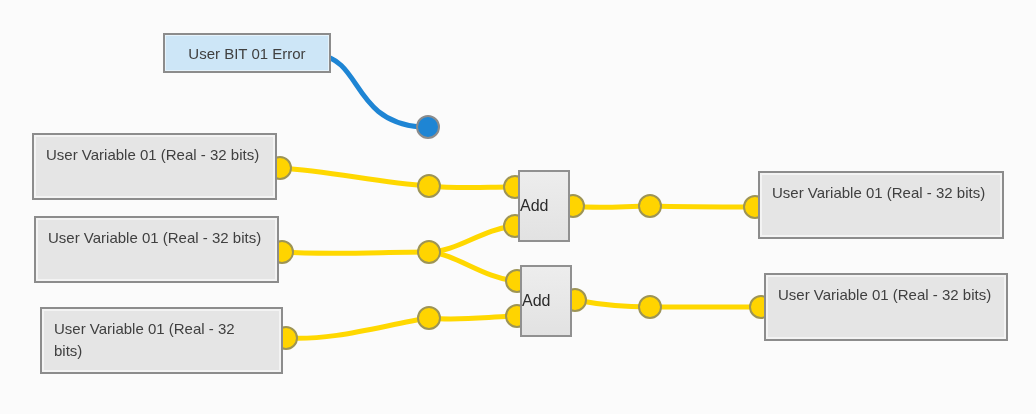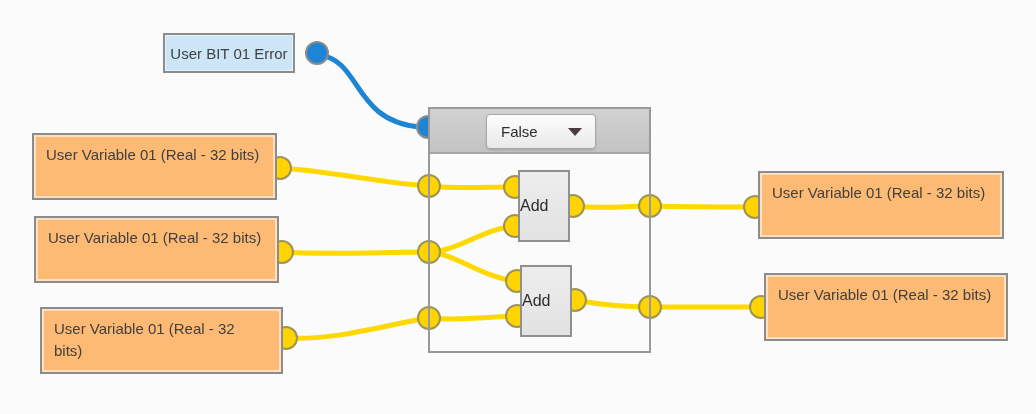--- a/index.html
+++ b/index.html
@@ -20,21 +20,21 @@
   }
   .node {
     position: absolute;
     z-index: 2;
     border: 2px solid #8c8c8c;
     color: #404040;
     font-size: 15px;
     line-height: 22px;
   }
   .var-node {
-    background: #fdba74;
+    background: #e5e5e5;
     box-shadow: inset 0 0 0 2px rgba(255,255,255,0.55);
     padding: 9px 14px 4px 12px;
   }
   .bit-node {
     background: #cde6f7;
     box-shadow: inset 0 0 0 1px rgba(255,255,255,0.5);
     text-align: center;
     padding-top: 8px;
     font-size: 15px;
   }
@@ -88,21 +88,21 @@
     justify-content: flex-start;
     font-size: 16px;
     color: #2b2b2b;
     width: 52px; height: 72px;
   }
   #op-add-1 { left: 518px; top: 170px; }
   #op-add-2 { left: 520px; top: 265px; }
   #in-box-1 { left: 32px;  top: 133px; width: 245px; height: 67px; }
   #in-box-2 { left: 34px;  top: 216px; width: 245px; height: 67px; }
   #in-box-3 { left: 40px;  top: 307px; width: 243px; height: 67px; }
-  #bit-box  { left: 163px; top: 33px;  width: 132px; height: 40px; }
+  #bit-box  { left: 163px; top: 33px;  width: 168px; height: 40px; }
   #out-box-1 { left: 758px; top: 171px; width: 246px; height: 68px; }
   #out-box-2 { left: 764px; top: 273px; width: 244px; height: 68px; }
 </style>
 </head>
 <body>
 
 <div id="canvas">
 
   <svg id="wire-layer" viewBox="0 0 1036 414" xmlns="http://www.w3.org/2000/svg">
     <g stroke="#FFD800" stroke-width="5" fill="none" stroke-linecap="round">
@@ -151,28 +151,20 @@
   <div class="node var-node" id="in-box-1">
     <span>User Variable 01 (Real - 32 bits)</span>
   </div>
   <div class="node var-node" id="in-box-2">
     <span>User Variable 01 (Real - 32 bits)</span>
   </div>
   <div class="node var-node" id="in-box-3">
     <span>User Variable 01 (Real - 32 bits)</span>
   </div>
 
-  <div id="function-container">
-    <div id="container-header">
-      <div id="condition-dropdown">
-        <span class="dd-label">False</span>
-        <span class="dd-arrow"></span>
-      </div>
-    </div>
-  </div>
 
   <div class="op-block" id="op-add-1">
     <span>Add</span>
   </div>
   <div class="op-block" id="op-add-2">
     <span>Add</span>
   </div>
 
   <div class="node var-node" id="out-box-1">
     <span>User Variable 01 (Real - 32 bits)</span>

